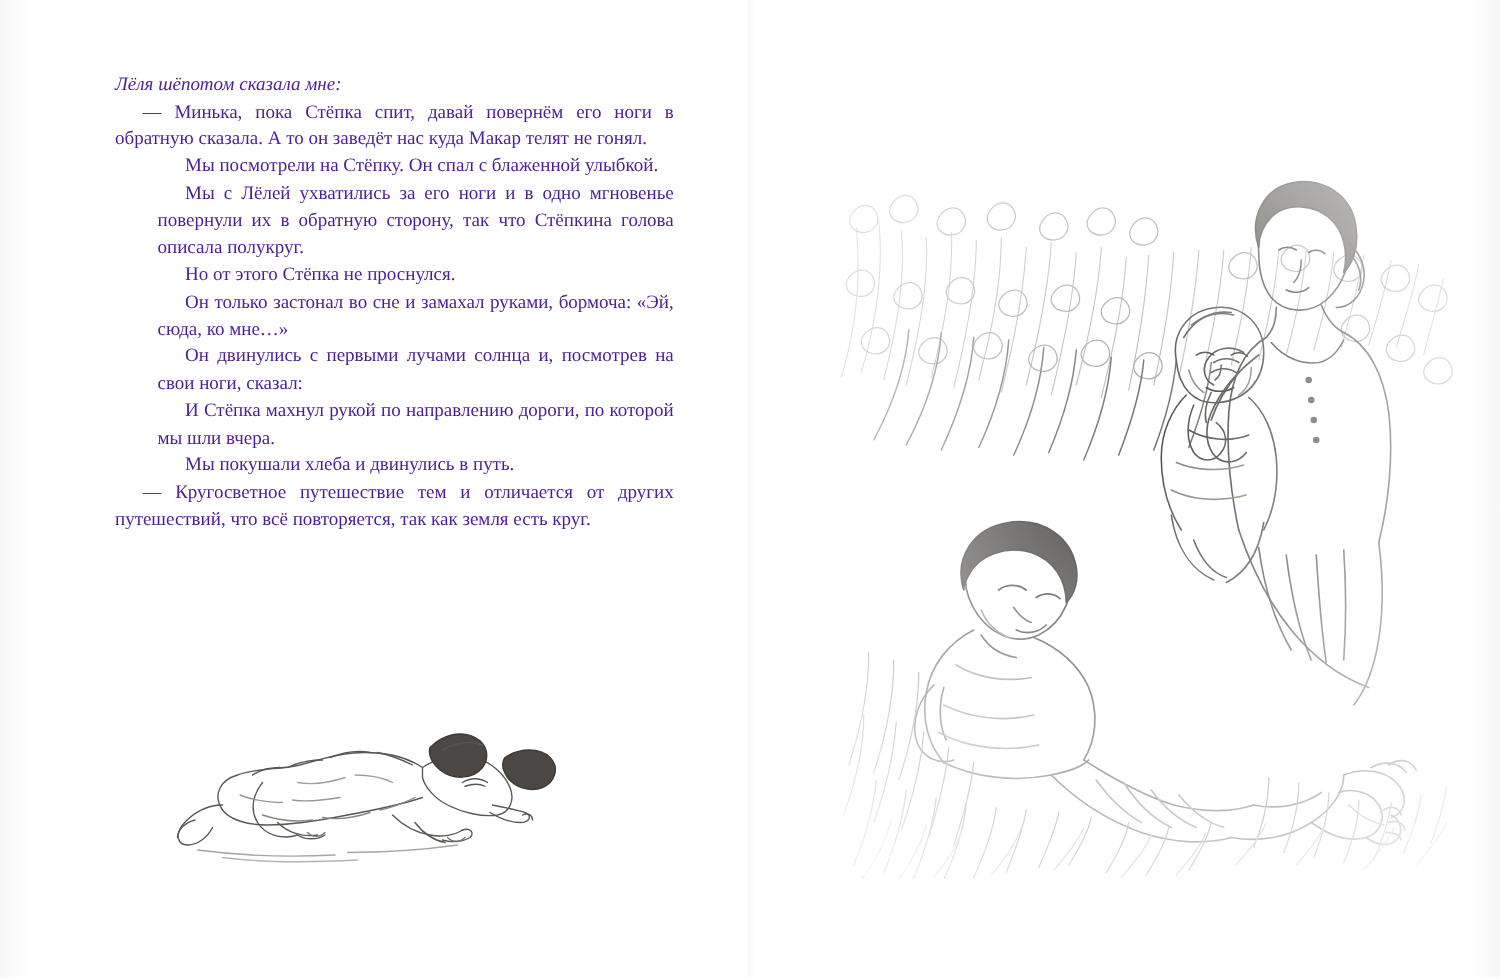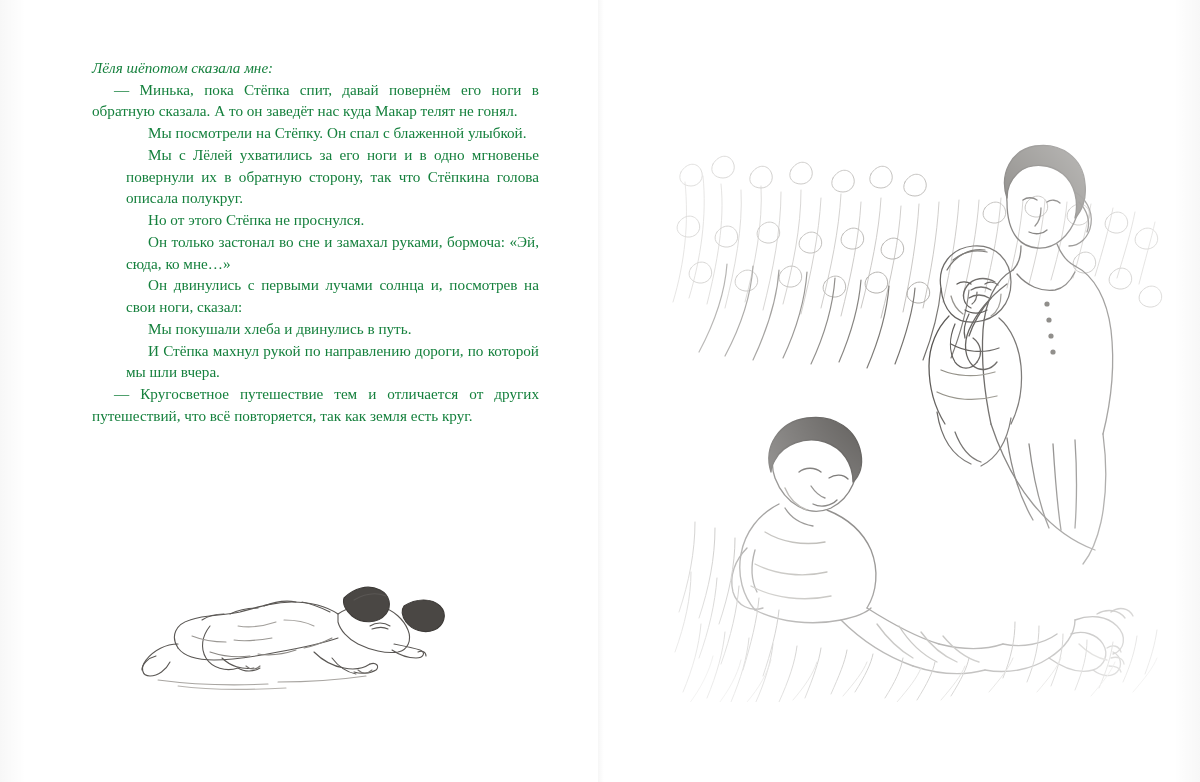--- a/index.html
+++ b/index.html
@@ -35,21 +35,21 @@
   
   .text-block {
     position: absolute;
     left: 92px;
     top: 57px;
     width: 447px;
     font-size: 15.2px;
     line-height: 1.43;
     text-align: justify;
     text-justify: inter-word;
-    color: #15803d;
+    color: #4c1d95;
   }
   .text-block p {
     margin: 0;
   }
   .text-block p.indent {
     text-indent: 22px;
     margin-left: 34px;
   }
   .text-block p.italic {
     font-style: italic;
@@ -116,22 +116,22 @@
   <div class="page page-left">
 
     <div class="text-block">
       <p class="italic">Лёля шёпотом сказала мне:</p>
       <p class="dash">— Минька, пока Стёпка спит, давай повернём его ноги в обратную сказала. А то он заведёт нас куда Макар телят не гонял.</p>
       <p class="indent">Мы посмотрели на Стёпку. Он спал с блаженной улыбкой.</p>
       <p class="indent">Мы с Лёлей ухватились за его ноги и в одно мгновенье повернули их в обратную сторону, так что Стёпкина голова описала полукруг.</p>
       <p class="indent">Но от этого Стёпка не проснулся.</p>
       <p class="indent">Он только застонал во сне и замахал руками, бормоча: «Эй, сюда, ко мне…»</p>
       <p class="indent">Он двинулись с первыми лучами солнца и, посмотрев на свои ноги, сказал:</p>
+      <p class="indent">И Стёпка махнул рукой по направлению дороги, по которой мы шли вчера.</p>
       <p class="indent">Мы покушали хлеба и двинулись в путь.</p>
-      <p class="indent">И Стёпка махнул рукой по направлению дороги, по которой мы шли вчера.</p>
       <p class="dash">— Кругосветное путешествие тем и отличается от других путешествий, что всё повторяется, так как земля есть круг.</p>
     </div>
 
     <div class="dog-illustration">
       <svg viewBox="0 0 340 160" xmlns="http://www.w3.org/2000/svg" aria-hidden="true">
         <g fill="none" stroke="#5a5754" stroke-width="1.1" stroke-linecap="round" stroke-linejoin="round">
 
           <path d="M60 108 C52 96 58 84 72 80 C88 74 106 76 122 72 C140 67 156 62 174 62 C192 62 208 66 220 74"></path>
           <path d="M60 108 C66 116 80 120 96 120 C118 120 140 116 160 112 C182 108 202 104 220 98"></path>
 

